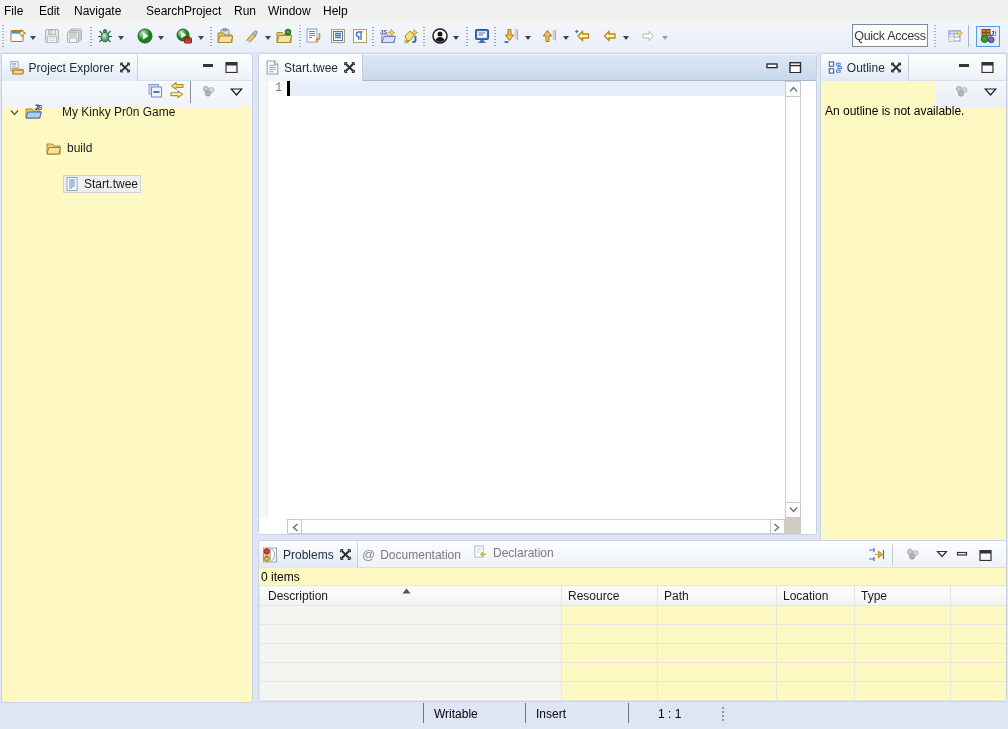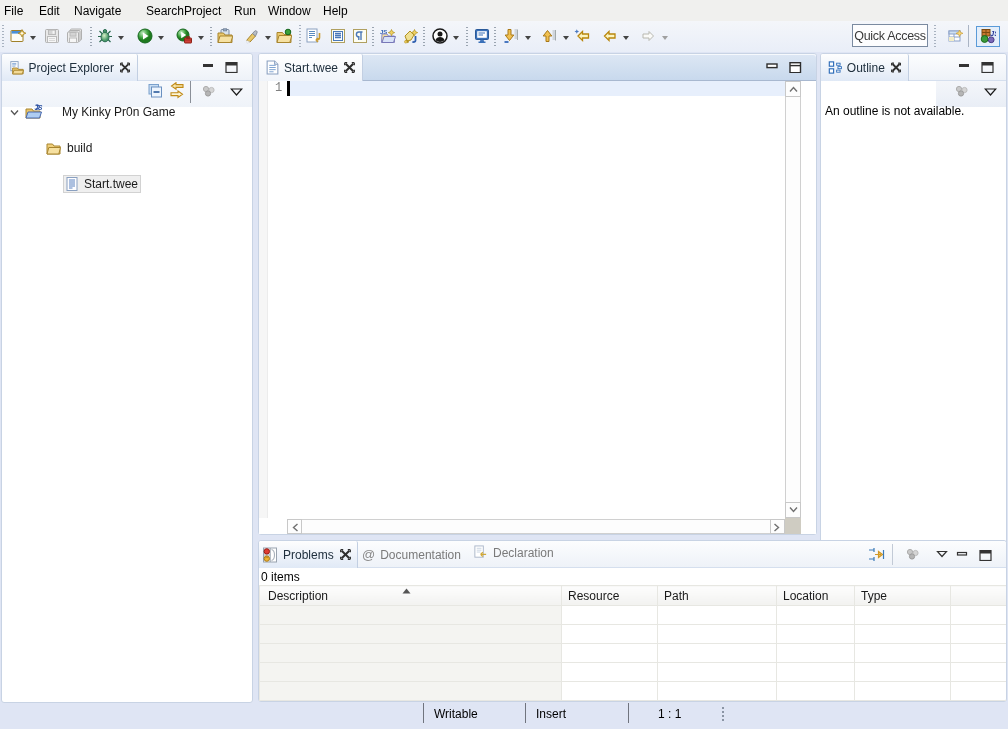--- a/index.html
+++ b/index.html
@@ -21,21 +21,21 @@
   border-left:3.5px solid transparent; border-right:3.5px solid transparent;
   border-top:4px solid #444; }
 .tbsep { position:absolute; top:6px; height:20px; width:2px;
   background-image:linear-gradient(#9aa4b0 50%, transparent 50%);
   background-size:2px 3px; }
 .tbhandle { position:absolute; top:4px; height:24px; width:2px;
   background-image:linear-gradient(#a8b2c0 50%, transparent 50%);
   background-size:2px 3px; }
 
 
-.panel { position:absolute; background:#ffffff; border:1px solid #c8d3e4;
+.panel { position:absolute; background:#fef9c3; border:1px solid #c8d3e4;
   border-radius:3px; }
 .tabrow { position:absolute; left:0; top:0; right:0; height:27px;
   background:linear-gradient(#fcfdfe,#eef2f8); border-bottom:1px solid #d5dfee;
   border-radius:3px 3px 0 0; }
 .tab-active { position:absolute; left:0; top:0; height:27px; white-space:nowrap;
   background:linear-gradient(#fefefe,#e0e9f6); border-right:1px solid #c2cfe2;
   border-radius:2px 2px 0 0; display:flex; align-items:center; padding:0 7px; }
 .minmax { position:absolute; top:8px; display:flex; gap:10px; }
 
 

